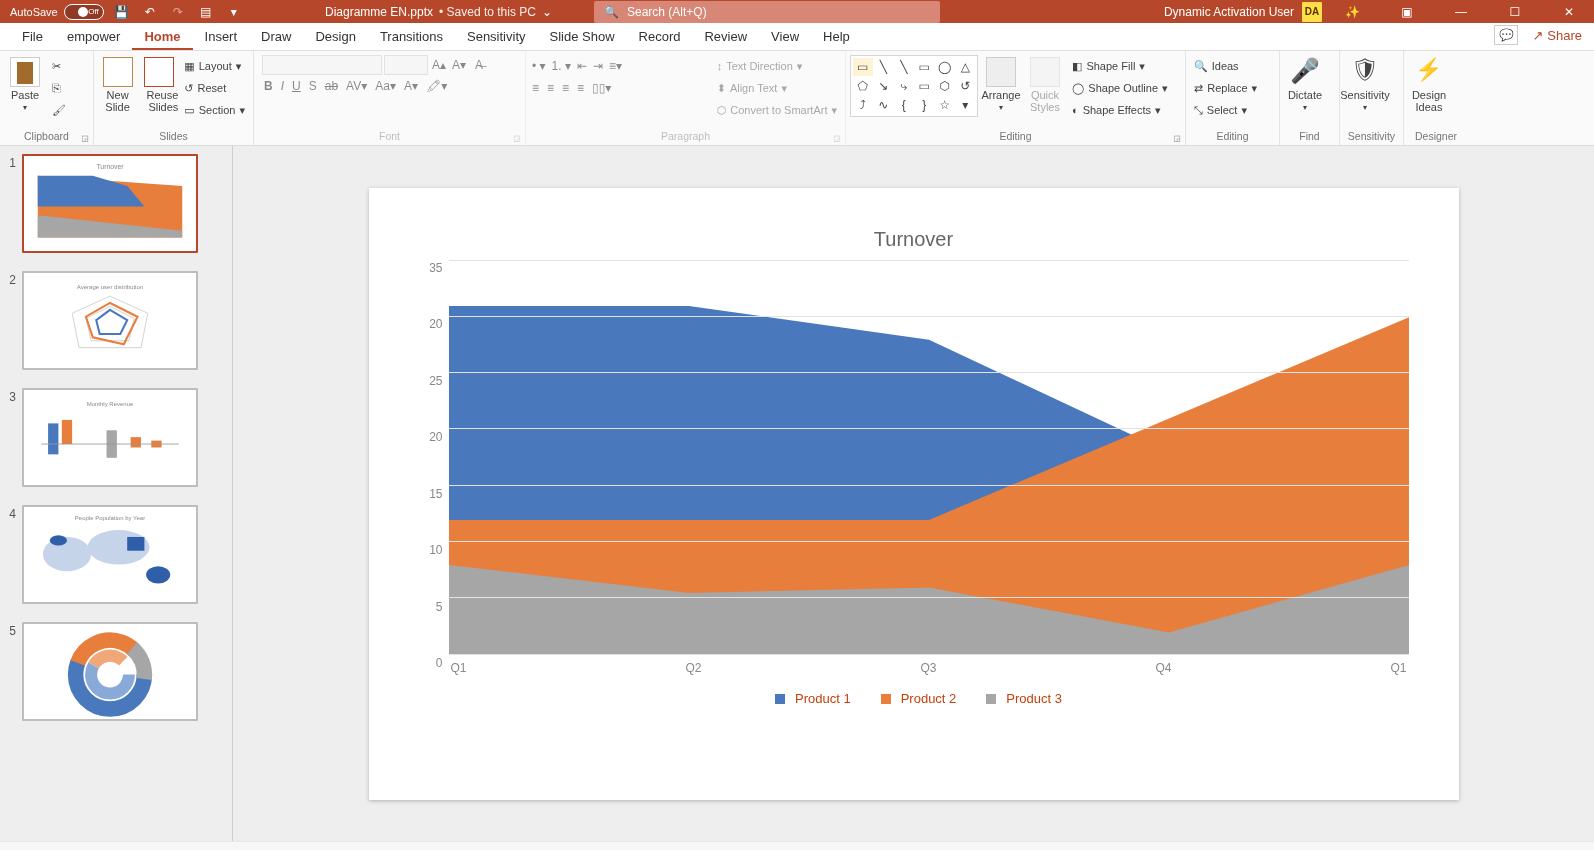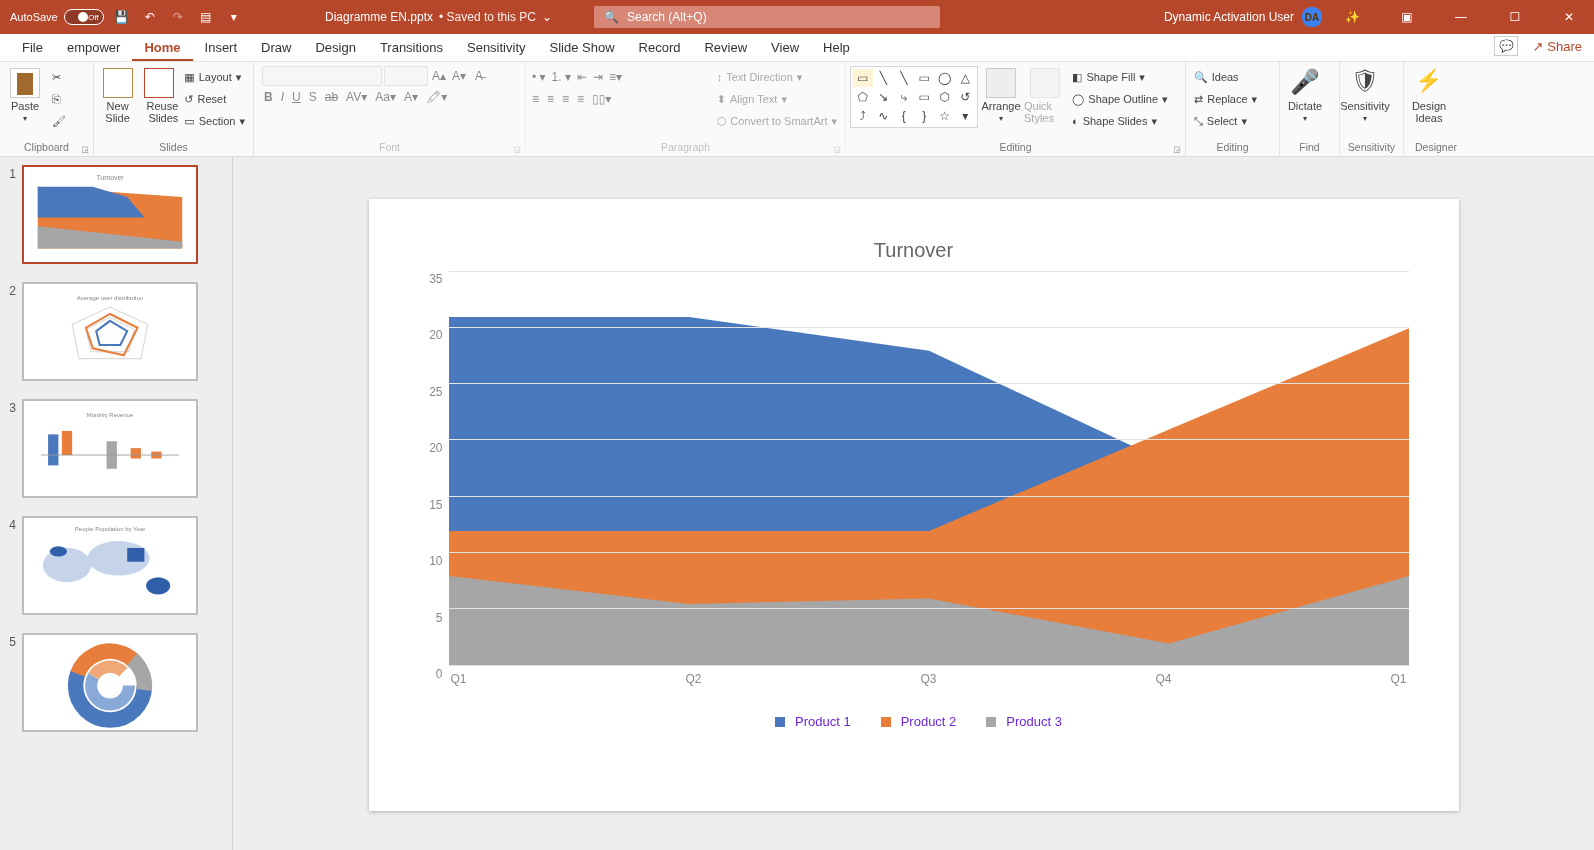--- a/index.html
+++ b/index.html
@@ -1,28 +1,28 @@
 <!DOCTYPE html>
 <html><head>
 <meta charset="utf-8">
 <style>
 * { margin: 0; padding: 0; box-sizing: border-box; font-family: "Segoe UI", Arial, sans-serif; user-select: none; }
 body { width: 1594px; height: 850px; overflow: hidden; background: #fff; font-size: 12px; }
 
 
-.titlebar { height: 34px; background: #b7472a; display: flex; align-items: center; color: #fff; position: relative; }
+.titlebar { height: 23px; background: #b7472a; display: flex; align-items: center; color: #fff; position: relative; }
 .titlebar-left { display: flex; align-items: center; gap: 8px; padding-left: 10px; }
 .autosave { display:flex; align-items:center; gap:6px; font-size:11px; }
 .autosave .toggle { display:inline-flex; align-items:center; background:#8e3a24; border:1px solid #fff; border-radius:10px; width:40px; height:16px; padding:0 2px; justify-content:flex-end; }
 .autosave .toggle::before { content:""; width:10px; height:10px; background:#fff; border-radius:50%; }
 .qat-btn { width:20px; height:20px; display:flex; align-items:center; justify-content:center; color:#fff; }
 .titlebar-title { position:absolute; left:325px; font-size:12px; display:flex; align-items:center; gap:6px; }
 .searchbox { position:absolute; left:594px; width:346px; height:22px; background:#d88675; display:flex; align-items:center; padding:0 10px; border-radius:2px; color:#fff; gap:8px; font-size:12px; }
 .titlebar-right { margin-left:auto; display:flex; align-items:center; gap:8px; padding-right:2px; }
-.user-initial { width:20px; height:20px; background:#3b82f6; color:#5a3200; border-radius:9px; display:flex; align-items:center; justify-content:center; font-size:10px; font-weight:bold; }
+.user-initial { width:20px; height:20px; background:#fde047; color:#5a3200; border-radius:1px; display:flex; align-items:center; justify-content:center; font-size:10px; font-weight:bold; }
 .winctrl { width:46px; height:30px; display:flex; align-items:center; justify-content:center; color:#fff; }
 
 
 .tabsbar { height: 28px; background:#fff; display:flex; align-items:flex-end; padding-left:10px; border-bottom:1px solid #e0e0e0; position:relative; }
 .tab { padding:4px 12px; font-size:13px; color:#333; }
 .tab.active { border-bottom:2px solid #b7472a; color:#b7472a; font-weight:600; }
 .tabsbar-right { position:absolute; right:6px; top:2px; display:flex; gap:8px; align-items:center; }
 .share-btn { color:#b7472a; font-size:13px; display:flex; align-items:center; gap:4px; padding:2px 6px; }
 
 
@@ -54,21 +54,21 @@
 
 .editor { flex:1; position:relative; display:flex; align-items:center; justify-content:center; background:#eeeeee; }
 .slide { width:1090px; height:612px; background:#fff; box-shadow:0 1px 4px rgba(0,0,0,0.25); padding:40px 50px 30px; position:relative; }
 .chart { width:100%; height:100%; position:relative; }
 .chart-title { text-align:center; font-size:20px; color:#666; margin-bottom:10px; }
 .plot { position:relative; height:410px; margin-left:30px; }
 .yaxis { position:absolute; left:-30px; top:0; height:100%; display:flex; flex-direction:column; justify-content:space-between; font-size:12px; color:#888; text-align:right; width:24px; }
 .plotarea { position:absolute; left:0; right:0; top:0; bottom:16px; border-right:0; }
 .gridline { position:absolute; left:0; right:0; height:1px; background:#e2e2e2; }
 .xaxis { position:absolute; left:0; right:0; bottom:-4px; display:flex; justify-content:space-between; font-size:12px; color:#888; padding:0 2px; }
-.legend { text-align:center; margin-top:32px; font-size:13px; color:#6d28d9; }
+.legend { text-align:center; margin-top:20px; font-size:13px; color:#c2410c; }
 .legend span { margin:0 10px; }
 .lg-box { display:inline-block; width:10px; height:10px; margin-right:4px; vertical-align:middle; }
 
 
 .statusbar { height:22px; background:#f3f3f3; border-top:1px solid #d8d8d8; display:flex; align-items:center; font-size:11px; color:#666; padding:0 10px; gap:16px; opacity:0.6; }
 
 .cursor { position:absolute; left:282px; top:180px; width:14px; height:20px; pointer-events:none; }
 </style>
 </head>
 <body>
@@ -256,26 +256,26 @@
           <div class="sh">☆</div>
           <div class="sh">▾</div>
       </div>
       <div class="rbtn-lg">
         <div class="ico" style="background:#eee;border:1px solid #ccc"></div>
         <span>Arrange</span>
           <span style="font-size:8px">▾</span>
       </div>
       <div class="rbtn-lg disabled">
         <div class="ico" style="background:#eee;border:1px solid #ccc"></div>
-        <span style="line-height:1.1;text-align:left">Quick Styles</span>
+        <span style="line-height:1.1;text-align:center">Quick Styles</span>
       </div>
       <div class="col">
         <div class="rbtn-sm"><span>◧</span><span>Shape Fill</span>▾</div>
         <div class="rbtn-sm"><span>◯</span><span>Shape Outline</span>▾</div>
-        <div class="rbtn-sm"><span>◐</span><span>Shape Slides</span>▾</div>
+        <div class="rbtn-sm"><span>◐</span><span>Shape Effects</span>▾</div>
       </div>
     </div>
     <div class="rgroup-label">Editing</div>
     <div class="dlg">◲</div>
   </div>
 
   <div class="rgroup" style="width:94px">
     <div class="rgroup-body">
         <div class="col">
       <div class="rbtn-sm">

